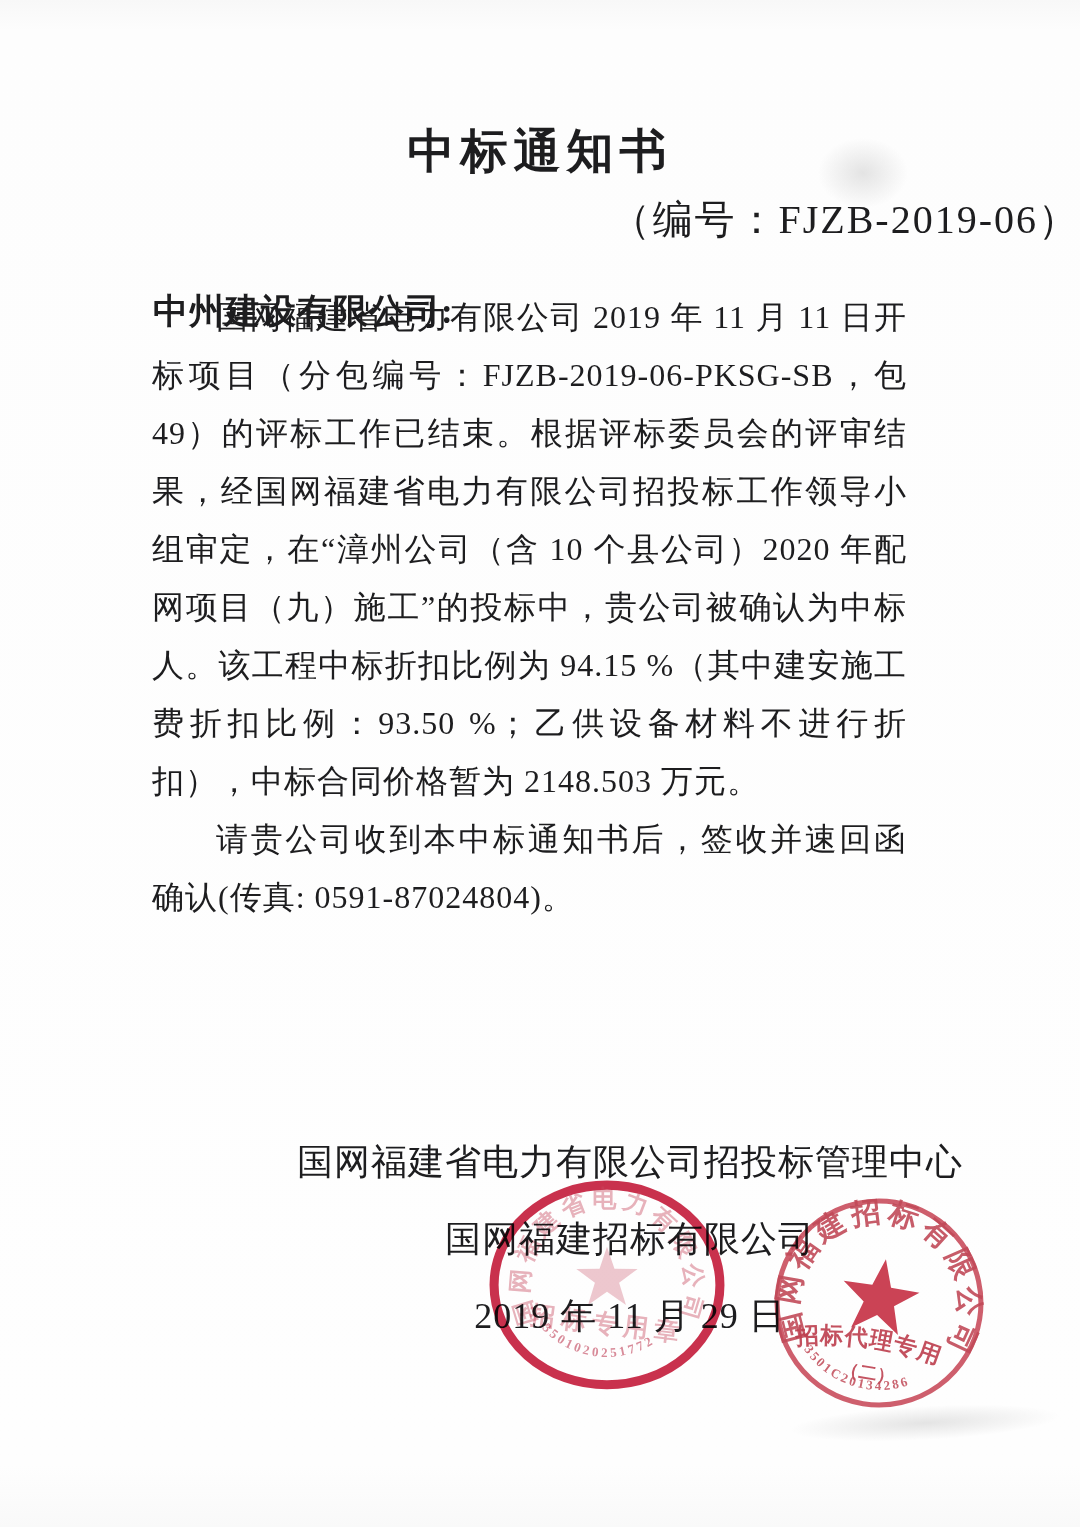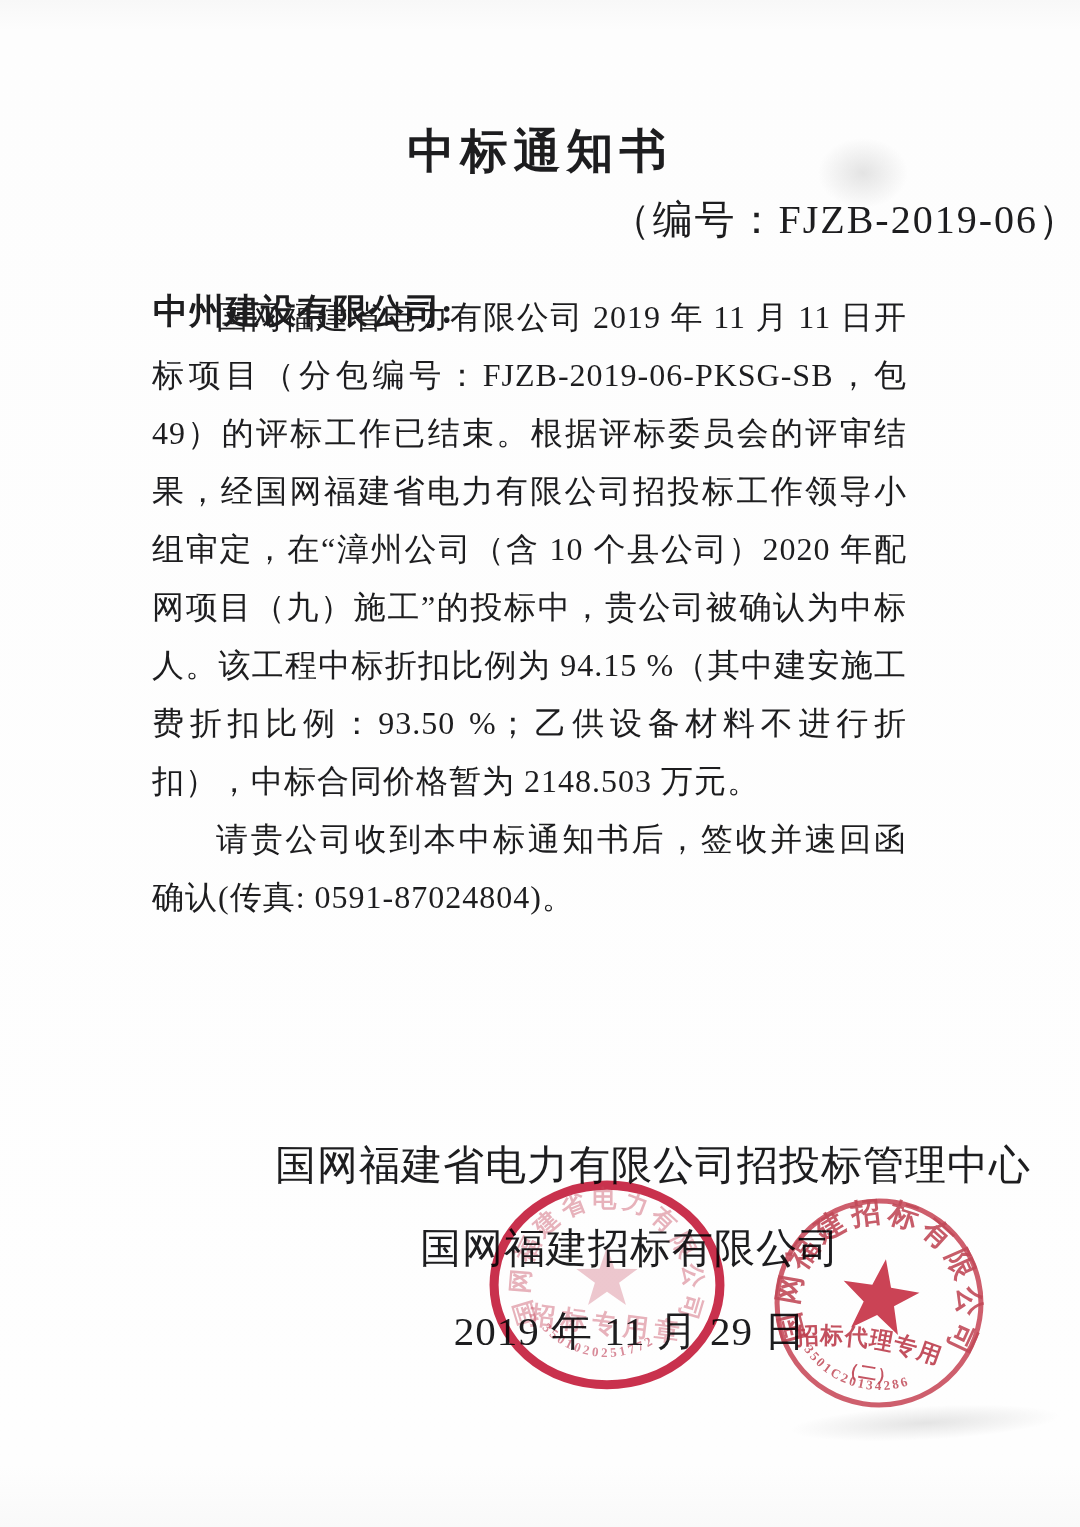--- a/index.html
+++ b/index.html
@@ -26,21 +26,21 @@
     position:absolute; top:244px; left:153px;
     font-size:35px; font-weight:700; letter-spacing:1px;margin-top:44px;
   }
   .bodytext {
     position:absolute; top:288px; left:152px; width:755px;
     font-size:32px; line-height:58px; text-align:justify; letter-spacing:1px;
   }
   .bodytext p { margin:0; text-indent:2em; }
   .signature {
     position:absolute; left:275px; top:1138px; width:710px;
-    text-align:center; font-size:41px; letter-spacing:1px;
+    text-align:center; font-size:36px; letter-spacing:1px;
   }
   .signature .sig-line { margin-bottom:28px; white-space:nowrap; }
   .seal { position:absolute; mix-blend-mode:multiply; }
   .seal-left  { left:486px; top:1178px; width:242px; height:220px; }
   .seal-right { left:770px; top:1194px; width:218px; height:218px; transform:rotate(9deg); }
   .seal text { font-family:"Liberation Serif","DejaVu Serif",serif; }
   
   .ls-ring-stroke { fill:none; stroke:#c51f3e; stroke-width:9; opacity:.92; }
   .ls-ringtext { font-size:24px; letter-spacing:5px; fill:#c84a60; opacity:.42; font-weight:700; }
   .ls-star { fill:#c84a60; opacity:.30; }

